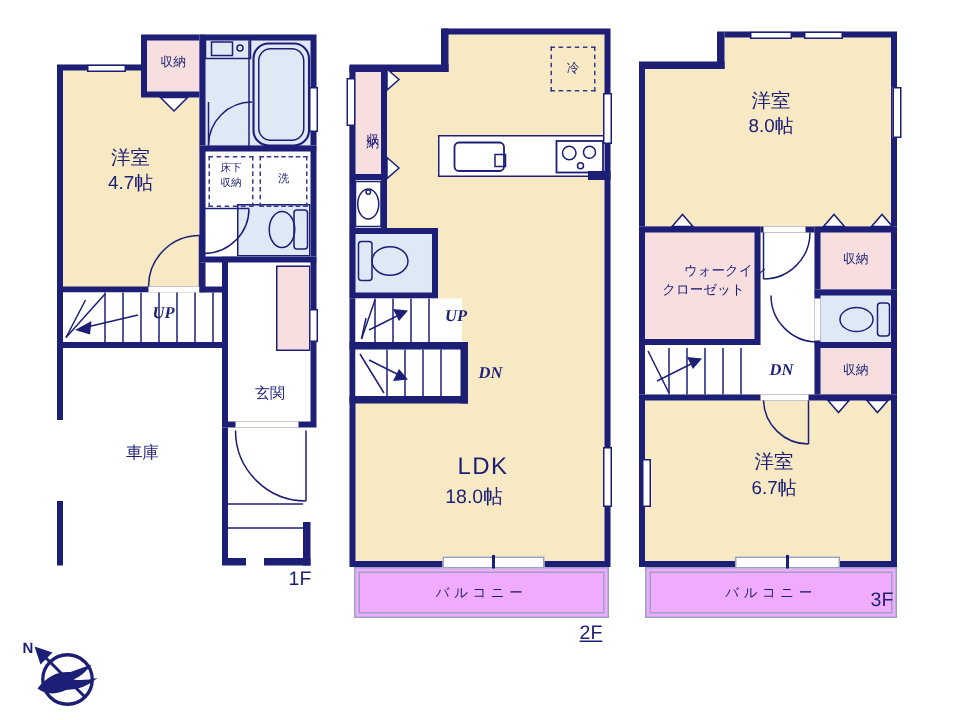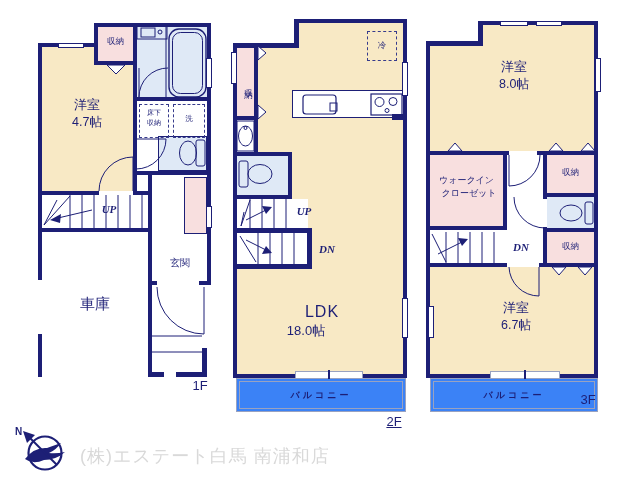--- a/index.html
+++ b/index.html
@@ -17,21 +17,21 @@
   .bath{background:var(--bath);} .white{background:#fff;}
   .thin{border-width:1px;}
   .patch{position:absolute;background:#fff;z-index:2;}
   .wall{position:absolute;background:var(--wall);z-index:3;}
   .win{position:absolute;background:#fff;border:1px solid var(--wall);box-sizing:border-box;z-index:4;}
   .winb{position:absolute;background:#fff;border:1px solid var(--bal);box-sizing:border-box;z-index:4;}
   .dash{position:absolute;border:1px dashed #373b8c;box-sizing:border-box;z-index:4;}
   .lbl{position:absolute;color:var(--wall);text-align:center;line-height:1.1;z-index:6;}
   .updn{font-family:"Liberation Serif","DejaVu Serif",serif;font-style:italic;font-weight:bold;font-size:11px;}
   .vtext{writing-mode:vertical-rl;letter-spacing:2px;}
-  .balcony{position:absolute;border:1.5px solid var(--bal);box-sizing:border-box;background:#3b82f6;z-index:1;font-weight:bold;}
+  .balcony{position:absolute;border:1.5px solid var(--bal);box-sizing:border-box;background:#f0abfc;z-index:1;}
   .balcony .inner{position:absolute;left:2px;top:2px;right:2px;bottom:2px;border:1px solid var(--bal);
                   display:flex;align-items:center;justify-content:center;color:var(--wall);
                   font-size:9px;letter-spacing:3px;}
   svg.overlay{position:absolute;left:0;top:0;z-index:5;pointer-events:none;}
   .footer-text{position:absolute;left:80px;top:444px;font-size:18px;letter-spacing:1px;
                color:#d9d9d9;z-index:6;}
 </style>
 </head>
 <body>
 
@@ -67,21 +67,21 @@
     <div class="win" style="left:206px;top:206px;width:6px;height:22px;"></div>
 
     <div class="lbl" style="left:52px;top:98px;width:70px;font-size:13px;">洋室</div>
     <div class="lbl" style="left:52px;top:116px;width:70px;font-size:12.5px;">4.7帖</div>
     <div class="lbl" style="left:98px;top:37px;width:35px;font-size:8.5px;">収納</div>
     <div class="lbl" style="left:141px;top:109px;width:26px;font-size:7px;">床下</div>
     <div class="lbl" style="left:141px;top:119px;width:26px;font-size:7px;">収納</div>
     <div class="lbl" style="left:176px;top:115px;width:26px;font-size:7.5px;">洗</div>
     <div class="lbl updn" style="left:95px;top:203px;width:28px;">UP</div>
     <div class="lbl" style="left:158px;top:257px;width:44px;font-size:10px;">玄関</div>
-    <div class="lbl" style="left:72px;top:296px;width:46px;font-size:15px;">車庫</div>
+    <div class="lbl" style="left:72px;top:296px;width:46px;font-size:11px;">車庫</div>
     <div class="lbl" style="left:186px;top:379px;width:28px;font-size:13px;">1F</div>
   </div>
 
   <div>
     <div class="room cream" style="left:233px;top:19px;width:174px;height:359px;"></div>
     <div class="patch" style="left:228px;top:14px;width:67px;height:30px;"></div>
     <div class="wall" style="left:233px;top:43px;width:66px;height:5px;"></div>
     <div class="wall" style="left:294px;top:19px;width:5px;height:29px;"></div>
 
     <div class="room pink" style="left:233px;top:43px;width:25px;height:77px;"></div>
@@ -103,21 +103,21 @@
     <div class="winb" style="left:295px;top:371px;width:68px;height:8px;"></div>
     <div class="wall" style="left:328px;top:370px;width:2px;height:9px;z-index:5;"></div>
 
     <div class="balcony" style="left:236px;top:378px;width:170px;height:34px;">
       <div class="inner">バルコニー</div>
     </div>
 
     <div class="lbl vtext" style="left:239px;top:66px;width:14px;height:36px;font-size:8.5px;">収納</div>
     <div class="lbl" style="left:367px;top:41px;width:30px;font-size:8.5px;">冷</div>
     <div class="lbl" style="left:287px;top:303px;width:70px;font-size:16px;letter-spacing:1px;">LDK</div>
-    <div class="lbl" style="left:271px;top:324px;width:70px;font-size:13px;">18.0帖</div>
+    <div class="lbl" style="left:281px;top:324px;width:70px;font-size:13px;">18.0帖</div>
     <div class="lbl updn" style="left:290px;top:205px;width:28px;">UP</div>
     <div class="lbl updn" style="left:312px;top:243px;width:30px;">DN</div>
     <div class="lbl" style="left:380px;top:415px;width:28px;font-size:13px;text-decoration:underline;">2F</div>
   </div>
 
   <div>
     <div class="room cream" style="left:426px;top:21px;width:172px;height:134px;"></div>
     <div class="patch" style="left:421px;top:13px;width:62px;height:30px;"></div>
     <div class="wall" style="left:426px;top:41px;width:57px;height:5px;"></div>
     <div class="wall" style="left:478px;top:21px;width:5px;height:25px;"></div>
@@ -139,21 +139,21 @@
     <div class="win" style="left:428px;top:306px;width:6px;height:32px;"></div>
     <div class="winb" style="left:490px;top:371px;width:70px;height:8px;"></div>
     <div class="wall" style="left:524px;top:370px;width:2px;height:9px;z-index:5;"></div>
 
     <div class="balcony" style="left:430px;top:378px;width:168px;height:34px;">
       <div class="inner">バルコニー</div>
     </div>
 
     <div class="lbl" style="left:479px;top:60px;width:70px;font-size:13px;">洋室</div>
     <div class="lbl" style="left:479px;top:78px;width:70px;font-size:12.5px;">8.0帖</div>
-    <div class="lbl" style="left:430px;top:176px;width:73px;font-size:9px;">ウォークイン</div>
+    <div class="lbl" style="left:447px;top:176px;width:73px;font-size:9px;">ウォークイン</div>
     <div class="lbl" style="left:430px;top:189px;width:78px;font-size:9px;">クローゼット</div>
     <div class="lbl" style="left:548px;top:168px;width:45px;font-size:8.5px;">収納</div>
     <div class="lbl" style="left:548px;top:242px;width:45px;font-size:8.5px;">収納</div>
     <div class="lbl updn" style="left:506px;top:241px;width:30px;">DN</div>
     <div class="lbl" style="left:481px;top:301px;width:70px;font-size:13px;">洋室</div>
     <div class="lbl" style="left:481px;top:319px;width:70px;font-size:12.5px;">6.7帖</div>
     <div class="lbl" style="left:574px;top:393px;width:28px;font-size:13px;">3F</div>
   </div>
 
   <svg class="overlay" width="640" height="480" viewBox="0 0 640 480">
@@ -293,15 +293,14 @@
     </g>
   </svg>
 
   <svg class="overlay" style="left:14px;top:424px;" width="60" height="54" viewBox="0 0 60 54">
     <circle cx="31" cy="29" r="16.5" fill="#fff" stroke="#1d1f76" stroke-width="2.2"></circle>
     <path d="M11,35 Q20,23 33,24 L47,19 Q42,26 35,29 Q42,30 51,28 Q42,36 30,36 Q19,41 11,35 Z" fill="#1d1f76"></path>
     <line x1="43" y1="41" x2="15" y2="13" stroke="#1d1f76" stroke-width="2"></line>
     <polygon points="9,7 21,11 13,19" fill="#1d1f76"></polygon>
     <text x="1" y="11" font-size="10" font-weight="bold" fill="#1d1f76" font-family="Liberation Sans, DejaVu Sans, sans-serif">N</text>
   </svg>
-  <div class="footer-text">(株)エステート白馬 南浦和店</div>
 
 </div>
 
 </body></html>

